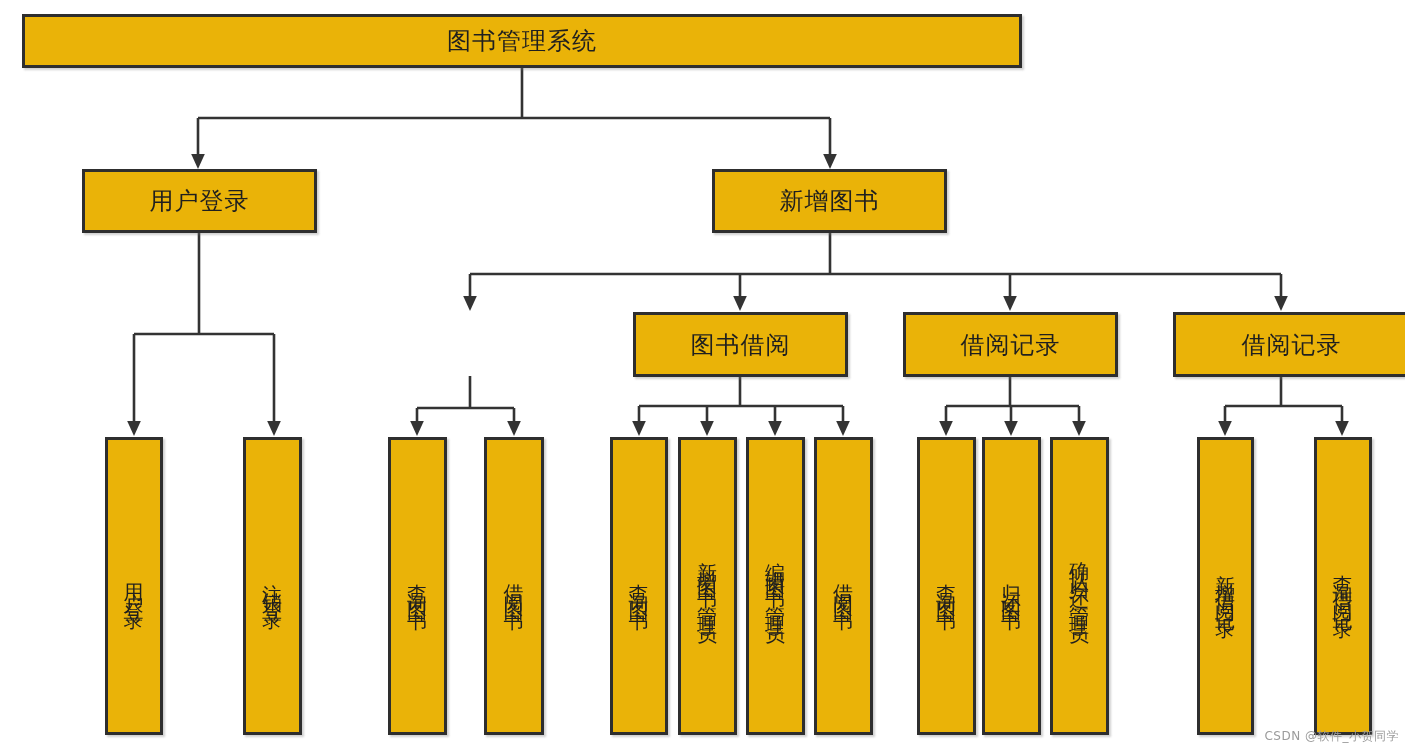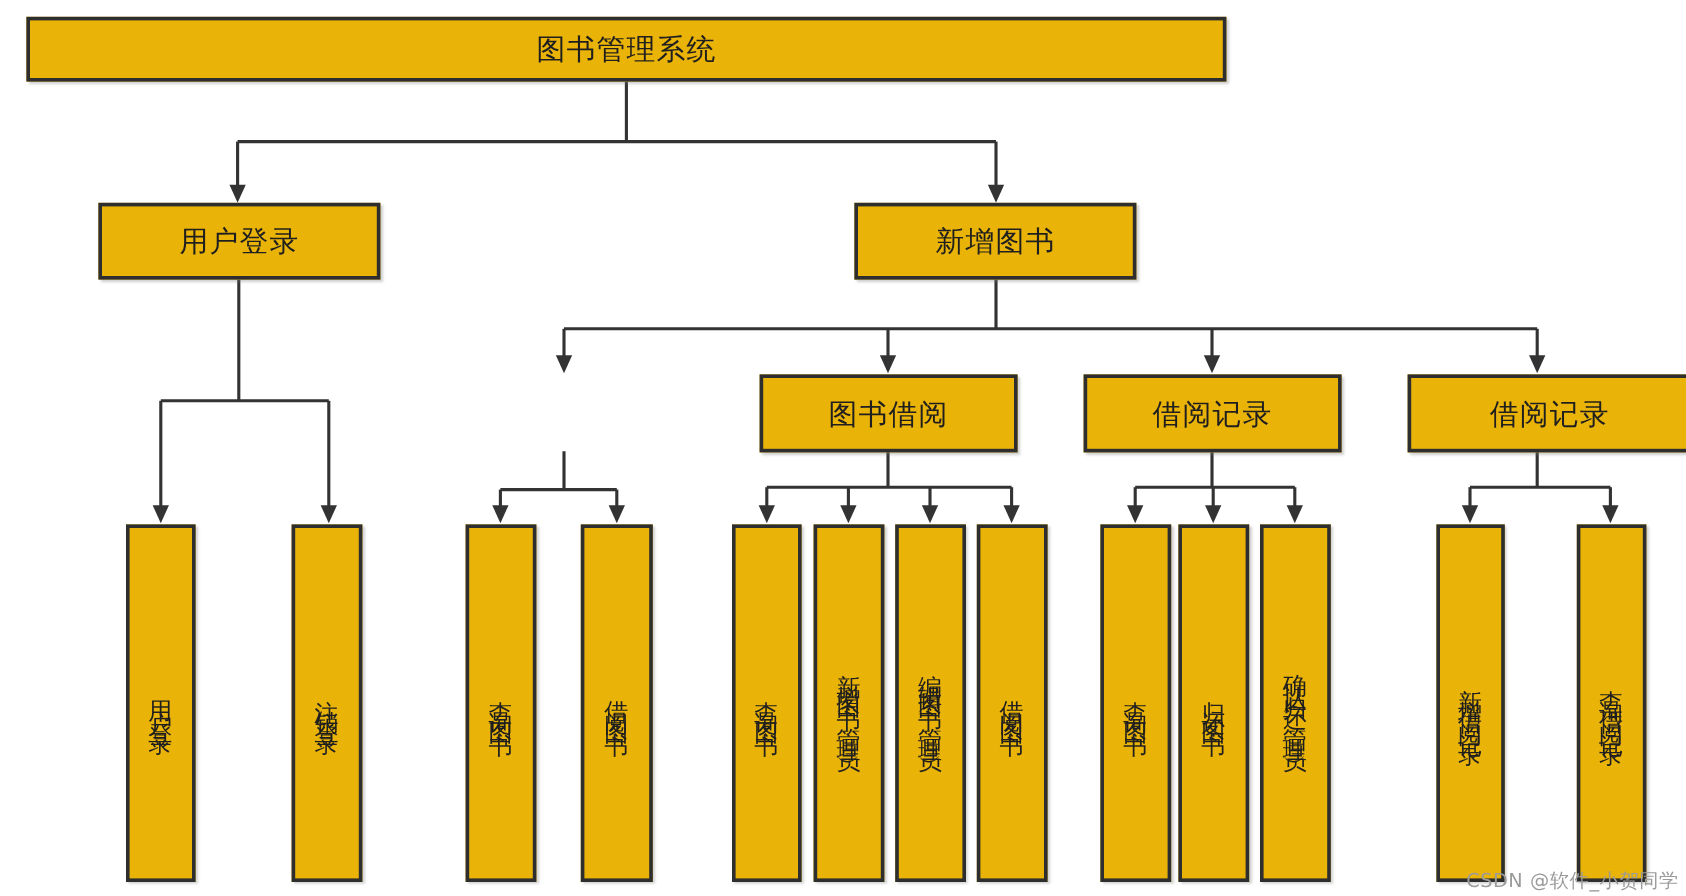--- a/index.html
+++ b/index.html
@@ -46,21 +46,21 @@
     text-orientation: mixed;
     font-size: 20px;
     letter-spacing: 9px;
     line-height: 1;
     color: var(--text, #1f1f1f);
   }
   .watermark {
     position: absolute;
     right: 6px;
     bottom: 2px;
-    font-size: 16px;
+    font-size: 12px;
     color: var(--watermark, #9b9b9b);
     letter-spacing: 0.5px;
     white-space: nowrap;
   }
 </style>
 </head>
 <body>
 
 <div class="canvas">
 

